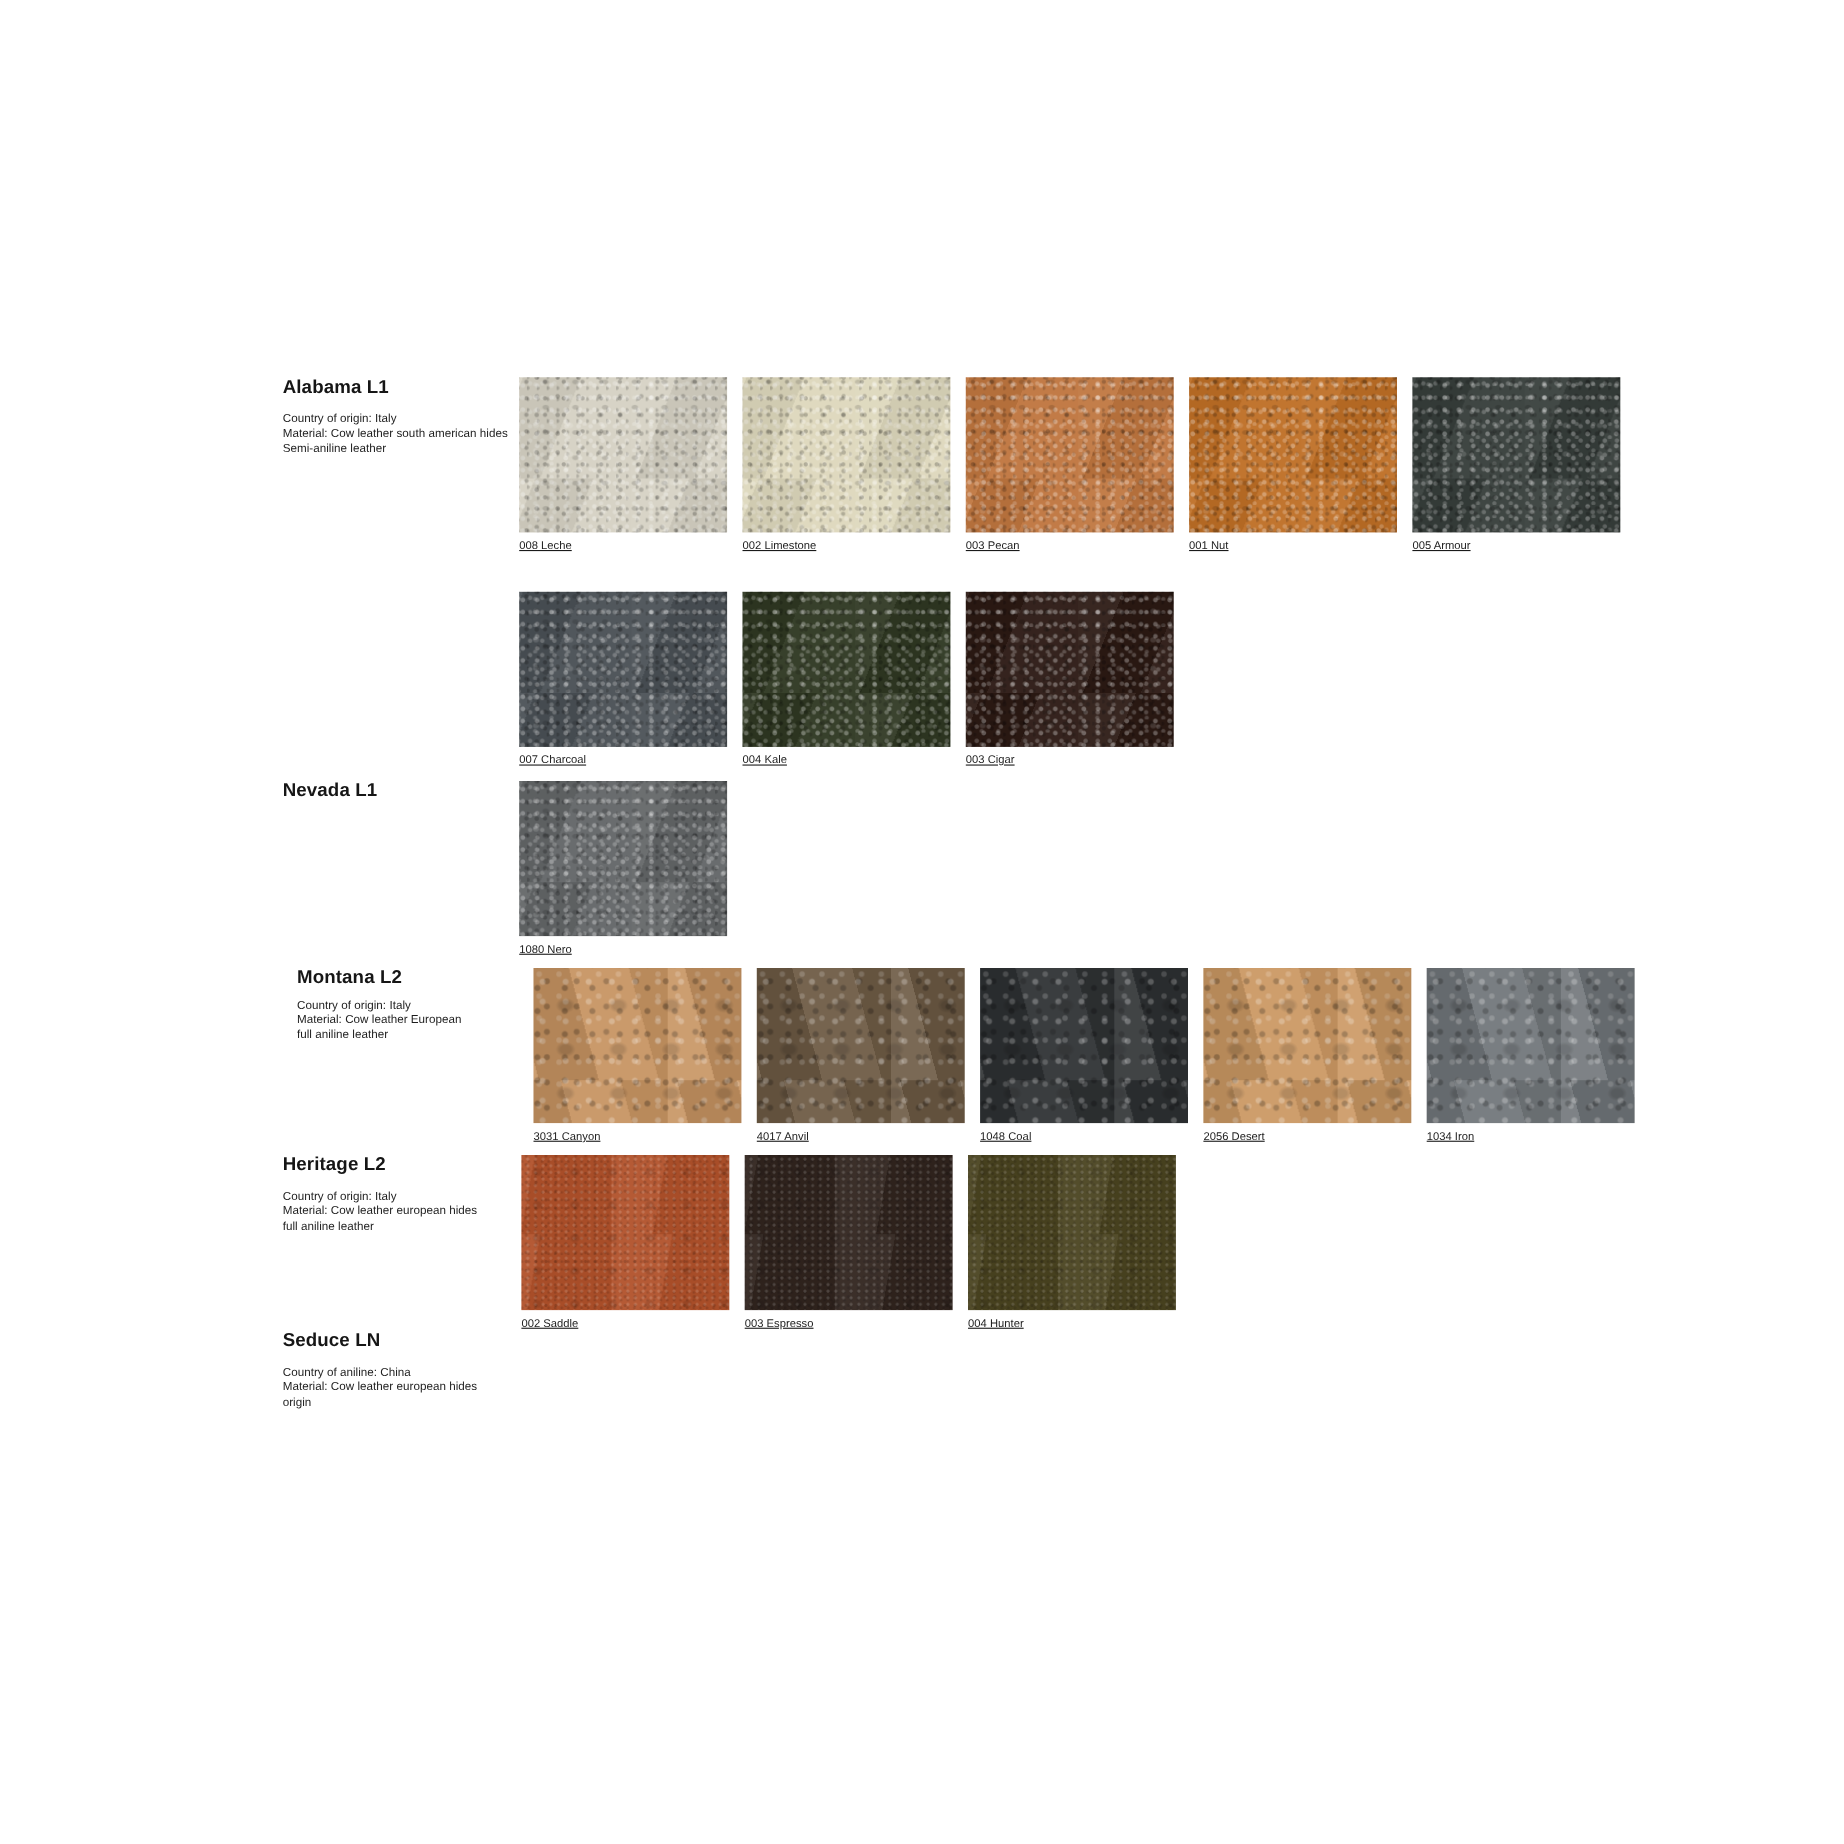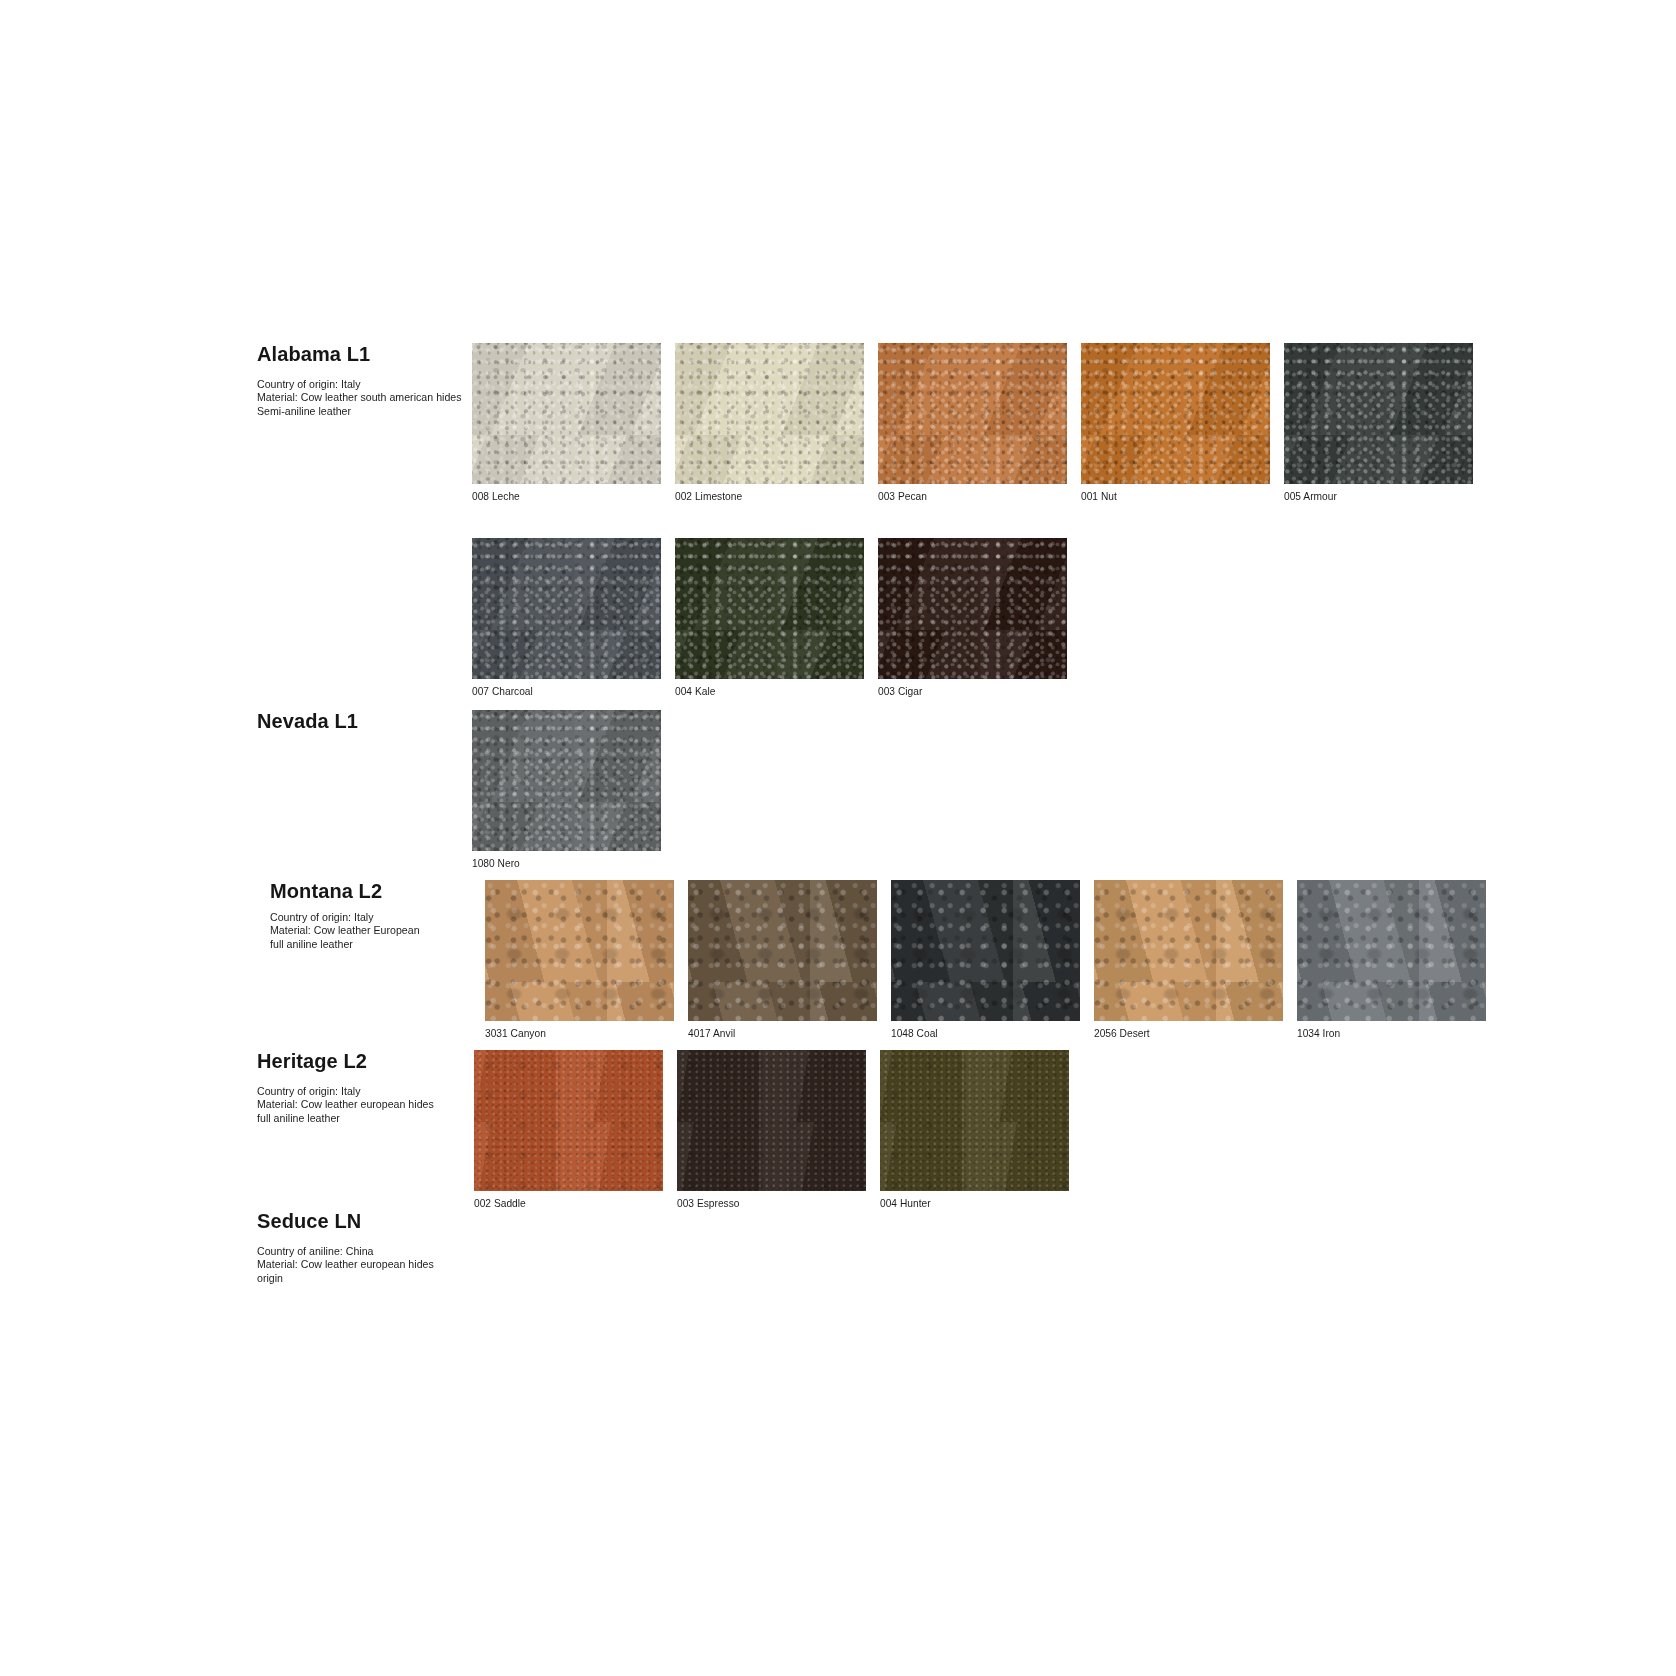--- a/index.html
+++ b/index.html
@@ -32,21 +32,21 @@
     position: absolute;
     display: flex;
     align-items: flex-start;
   }
   .section-info {
     width: 205px;
     flex: 0 0 205px;
     padding-right: 8px;
   }
   .section-title {
-    font-size: 20px;
+    font-size: 17px;
     font-weight: bold;
     letter-spacing: 0.1px;
     line-height: 1.1;
     margin: 0 0 0 0;
     color: #161616;
   }
   .section-desc {
     font-size: 10.6px;
     line-height: 13.4px;
     color: #1d1d1d;
@@ -54,20 +54,21 @@
     letter-spacing: 0.02px;
   }
   .section-desc.tight {
     margin-top: 9px;
   }
 
   
   .swatch-grid {
     display: flex;
     flex-wrap: wrap;
+    text-decoration: underline;
   }
   .swatch-row {
     display: flex;
   }
   .swatch {
     margin-right: 14px;
     position: relative;
   }
   .swatch:last-child { margin-right: 0; }
 

